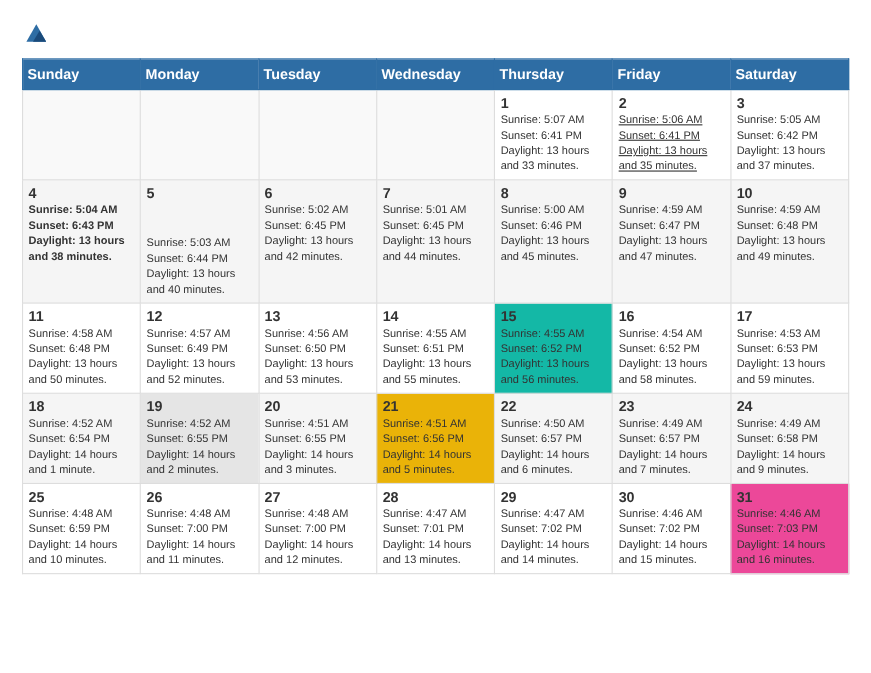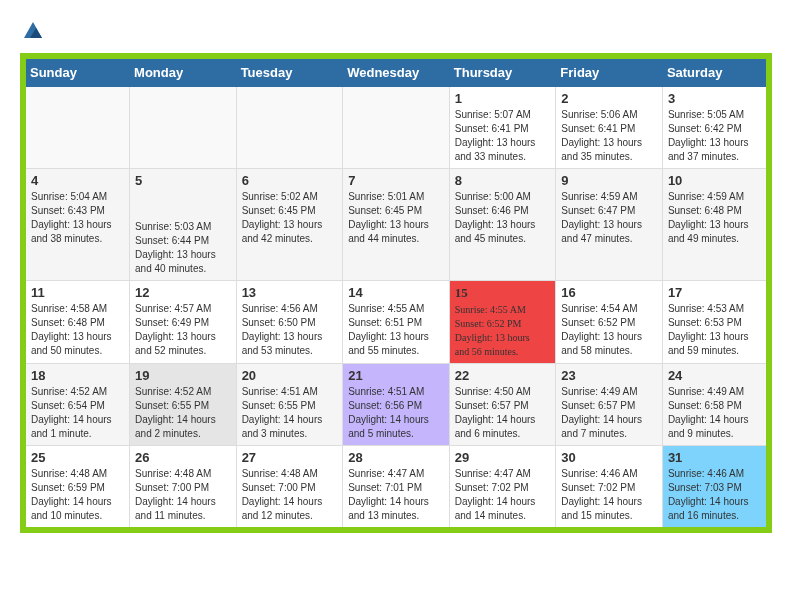--- a/index.html
+++ b/index.html
@@ -38,21 +38,21 @@
       font-weight: bold;
       color: #333;
     }
     .location {
       font-size: 14px;
       color: #555;
     }
     .calendar {
       width: 100%;
       border-collapse: collapse;
-      border: 6px solid #84cc16;
+      border: 1px solid #84cc16;
     }
     .calendar th {
       background-color: #2e6da4;
       color: #fff;
       font-size: 13px;
       font-weight: bold;
       padding: 6px 4px;
       text-align: left;
       border: 1px solid #2e6da4;
     }
@@ -129,37 +129,37 @@
         <td class="empty-cell"></td>
         <td style="background: rgb(255, 255, 255);">
           <span class="day-number">1</span>
           <div class="day-info" style="white-space: pre-line;">Sunrise: 5:07 AM
 Sunset: 6:41 PM
 Daylight: 13 hours
 and 33 minutes.</div>
         </td>
         <td style="background: rgb(255, 255, 255);">
           <span class="day-number">2</span>
-          <div class="day-info" style="white-space: pre-line;">Sunrise: 5:06 AM
+          <div class="day-info" style="white-space: pre-line; text-decoration: underline;">Sunrise: 5:06 AM
 Sunset: 6:41 PM
 Daylight: 13 hours
 and 35 minutes.</div>
         </td>
         <td style="background: rgb(255, 255, 255);">
           <span class="day-number">3</span>
           <div class="day-info" style="white-space: pre-line;">Sunrise: 5:05 AM
 Sunset: 6:42 PM
 Daylight: 13 hours
 and 37 minutes.</div>
         </td>
       </tr>
       <tr>
         <td style="background: rgb(245, 245, 245);">
           <span class="day-number">4</span>
-          <div class="day-info" style="white-space: pre-line;">Sunrise: 5:04 AM
+          <div class="day-info" style="white-space: pre-line; font-weight: bold;">Sunrise: 5:04 AM
 Sunset: 6:43 PM
 Daylight: 13 hours
 and 38 minutes.</div>
         </td>
         <td style="background: rgb(245, 245, 245);">
           <span class="day-number">5</span>
           <div class="day-info" style="white-space: pre-line; margin-top: 32px;">Sunrise: 5:03 AM
 Sunset: 6:44 PM
 Daylight: 13 hours
 and 40 minutes.</div>
@@ -222,21 +222,21 @@
 Daylight: 13 hours
 and 53 minutes.</div>
         </td>
         <td style="background: rgb(255, 255, 255); margin-left: 23px;">
           <span class="day-number">14</span>
           <div class="day-info" style="white-space: pre-line;">Sunrise: 4:55 AM
 Sunset: 6:51 PM
 Daylight: 13 hours
 and 55 minutes.</div>
         </td>
-        <td style="background: #ef4444; font-family: Liberation Serif, serif;">
+        <td style="background: #14b8a6;">
           <span class="day-number">15</span>
           <div class="day-info" style="white-space: pre-line;">Sunrise: 4:55 AM
 Sunset: 6:52 PM
 Daylight: 13 hours
 and 56 minutes.</div>
         </td>
         <td style="background: rgb(255, 255, 255);">
           <span class="day-number">16</span>
           <div class="day-info" style="white-space: pre-line;">Sunrise: 4:54 AM
 Sunset: 6:52 PM
@@ -266,21 +266,21 @@
 Daylight: 14 hours
 and 2 minutes.</div>
         </td>
         <td style="background: rgb(245, 245, 245);">
           <span class="day-number">20</span>
           <div class="day-info" style="white-space: pre-line;">Sunrise: 4:51 AM
 Sunset: 6:55 PM
 Daylight: 14 hours
 and 3 minutes.</div>
         </td>
-        <td style="background: #c4b5fd;">
+        <td style="background: #eab308;">
           <span class="day-number">21</span>
           <div class="day-info" style="white-space: pre-line;">Sunrise: 4:51 AM
 Sunset: 6:56 PM
 Daylight: 14 hours
 and 5 minutes.</div>
         </td>
         <td style="background: rgb(245, 245, 245);">
           <span class="day-number">22</span>
           <div class="day-info" style="white-space: pre-line;">Sunrise: 4:50 AM
 Sunset: 6:57 PM
@@ -338,21 +338,21 @@
 Daylight: 14 hours
 and 14 minutes.</div>
         </td>
         <td style="background: rgb(255, 255, 255);">
           <span class="day-number">30</span>
           <div class="day-info" style="white-space: pre-line;">Sunrise: 4:46 AM
 Sunset: 7:02 PM
 Daylight: 14 hours
 and 15 minutes.</div>
         </td>
-        <td style="background: #7dd3fc;">
+        <td style="background: #ec4899;">
           <span class="day-number">31</span>
           <div class="day-info" style="white-space: pre-line;">Sunrise: 4:46 AM
 Sunset: 7:03 PM
 Daylight: 14 hours
 and 16 minutes.</div>
         </td>
       </tr>
     </tbody>
 </table>
 

